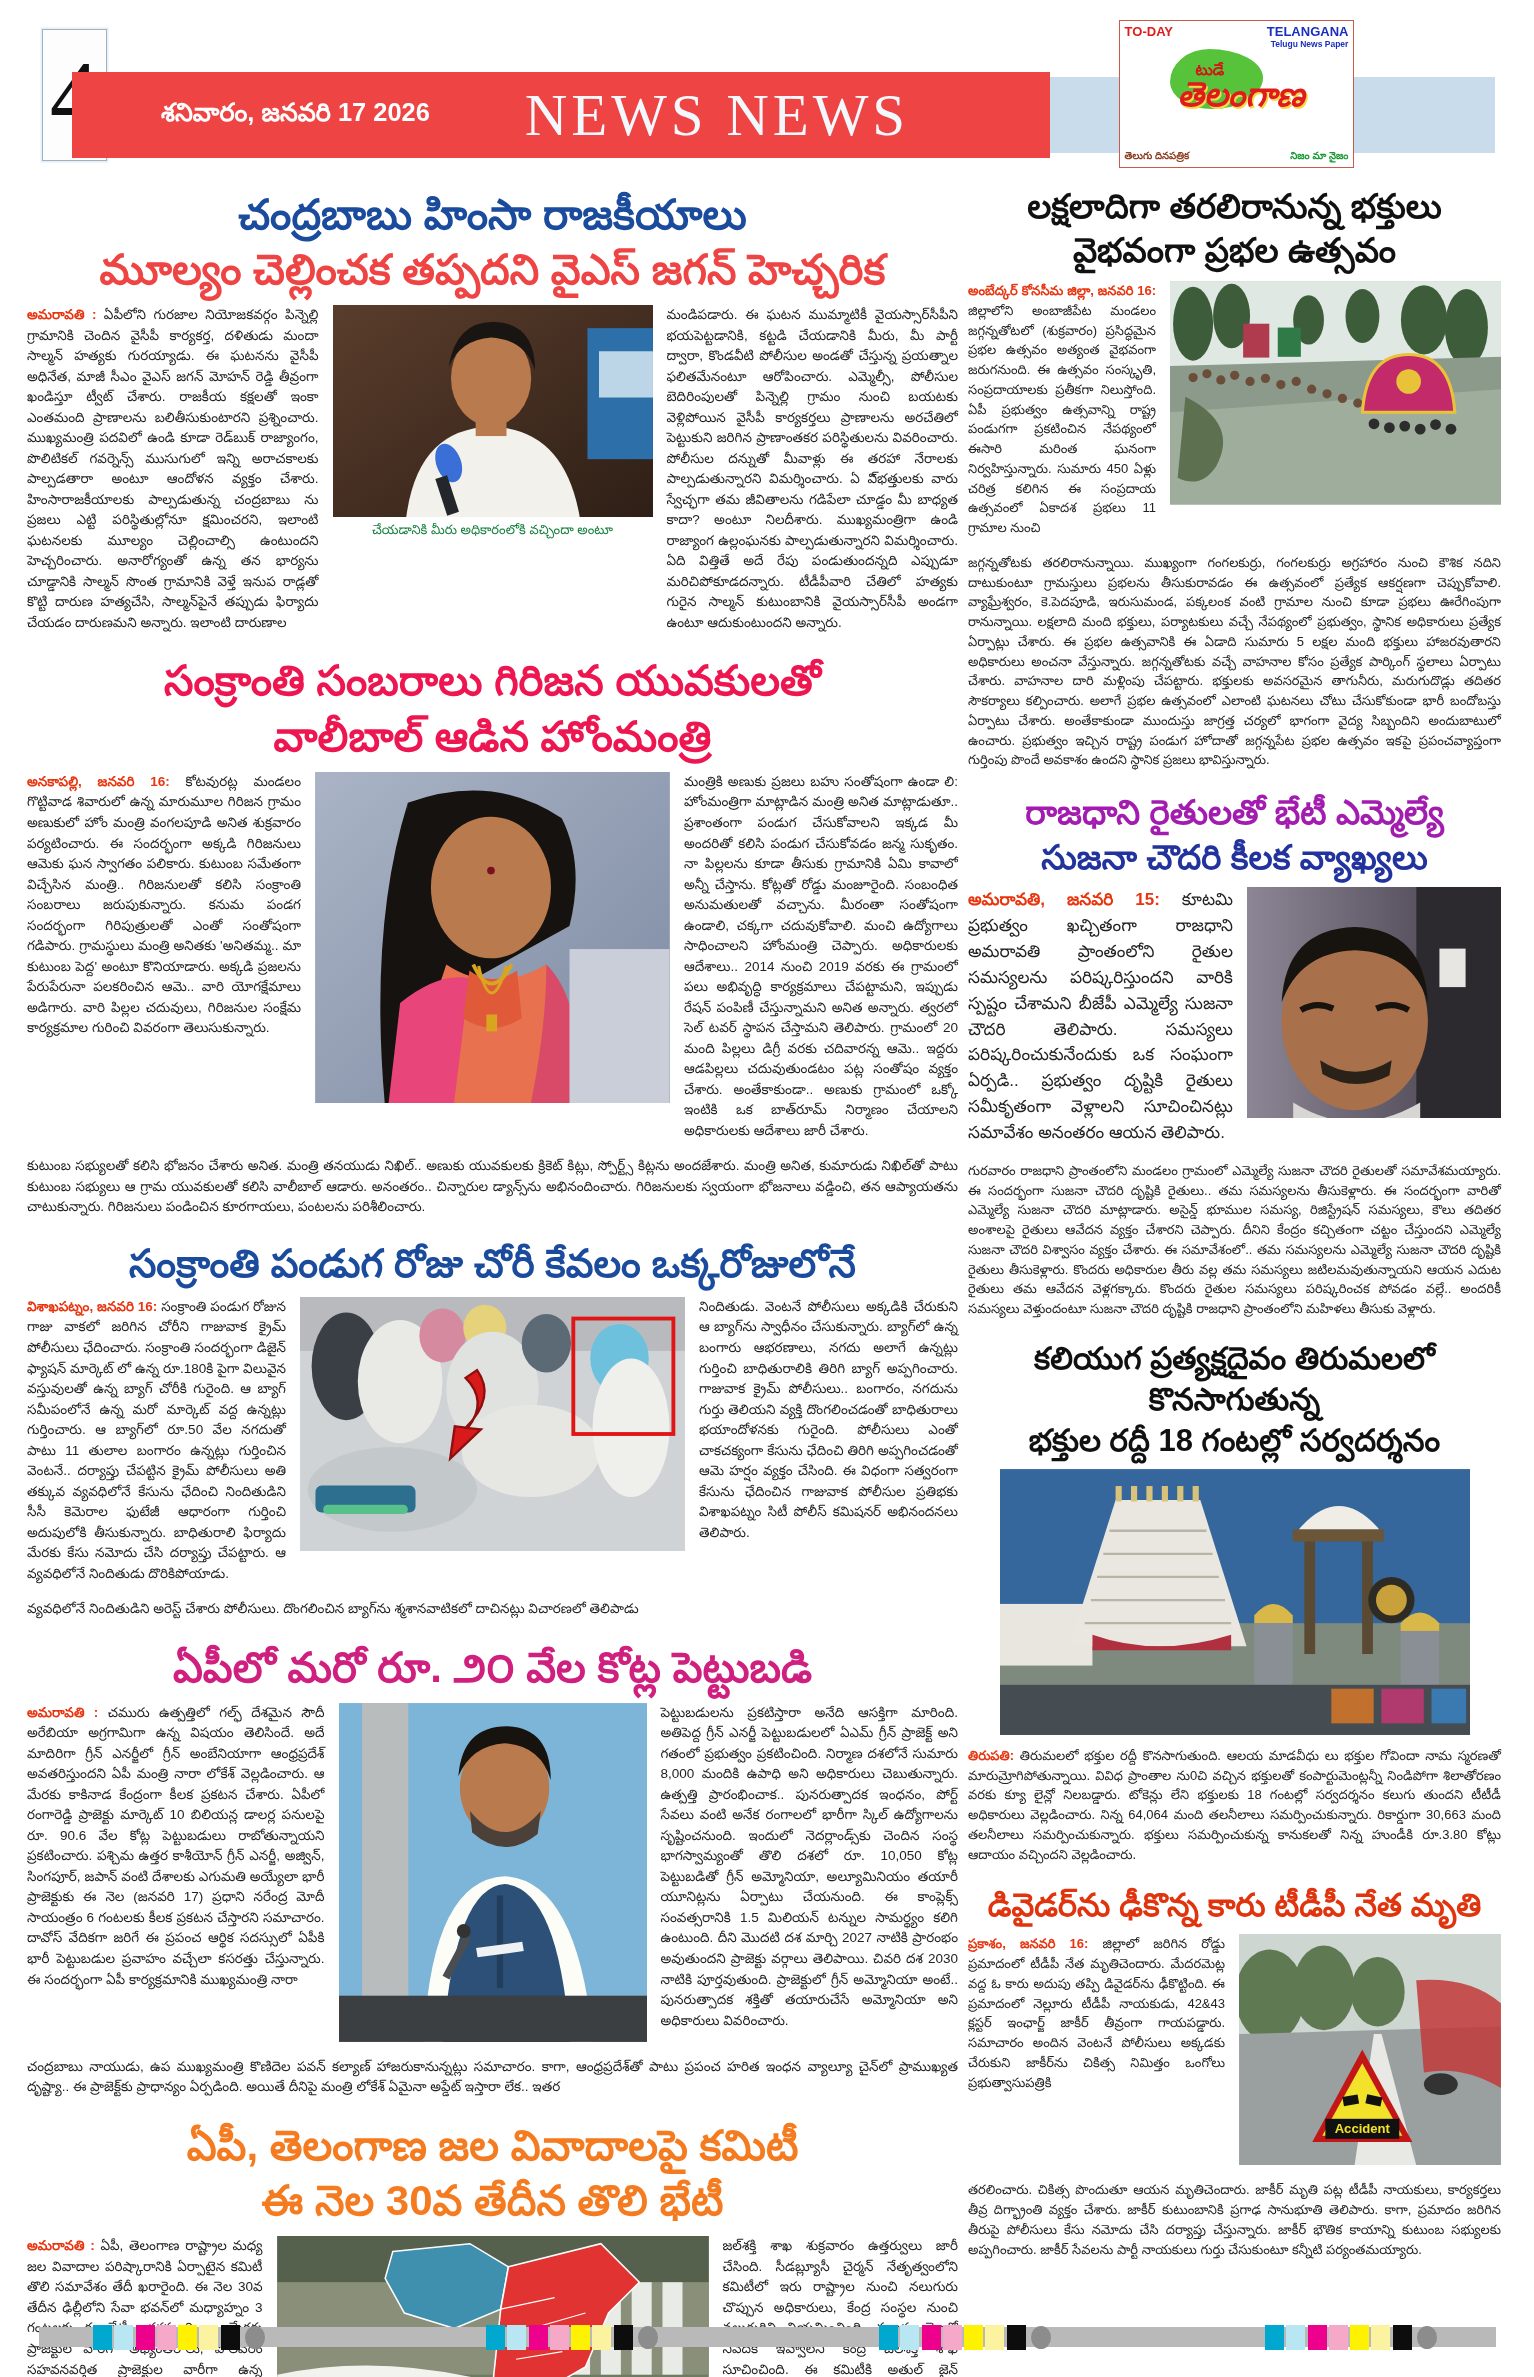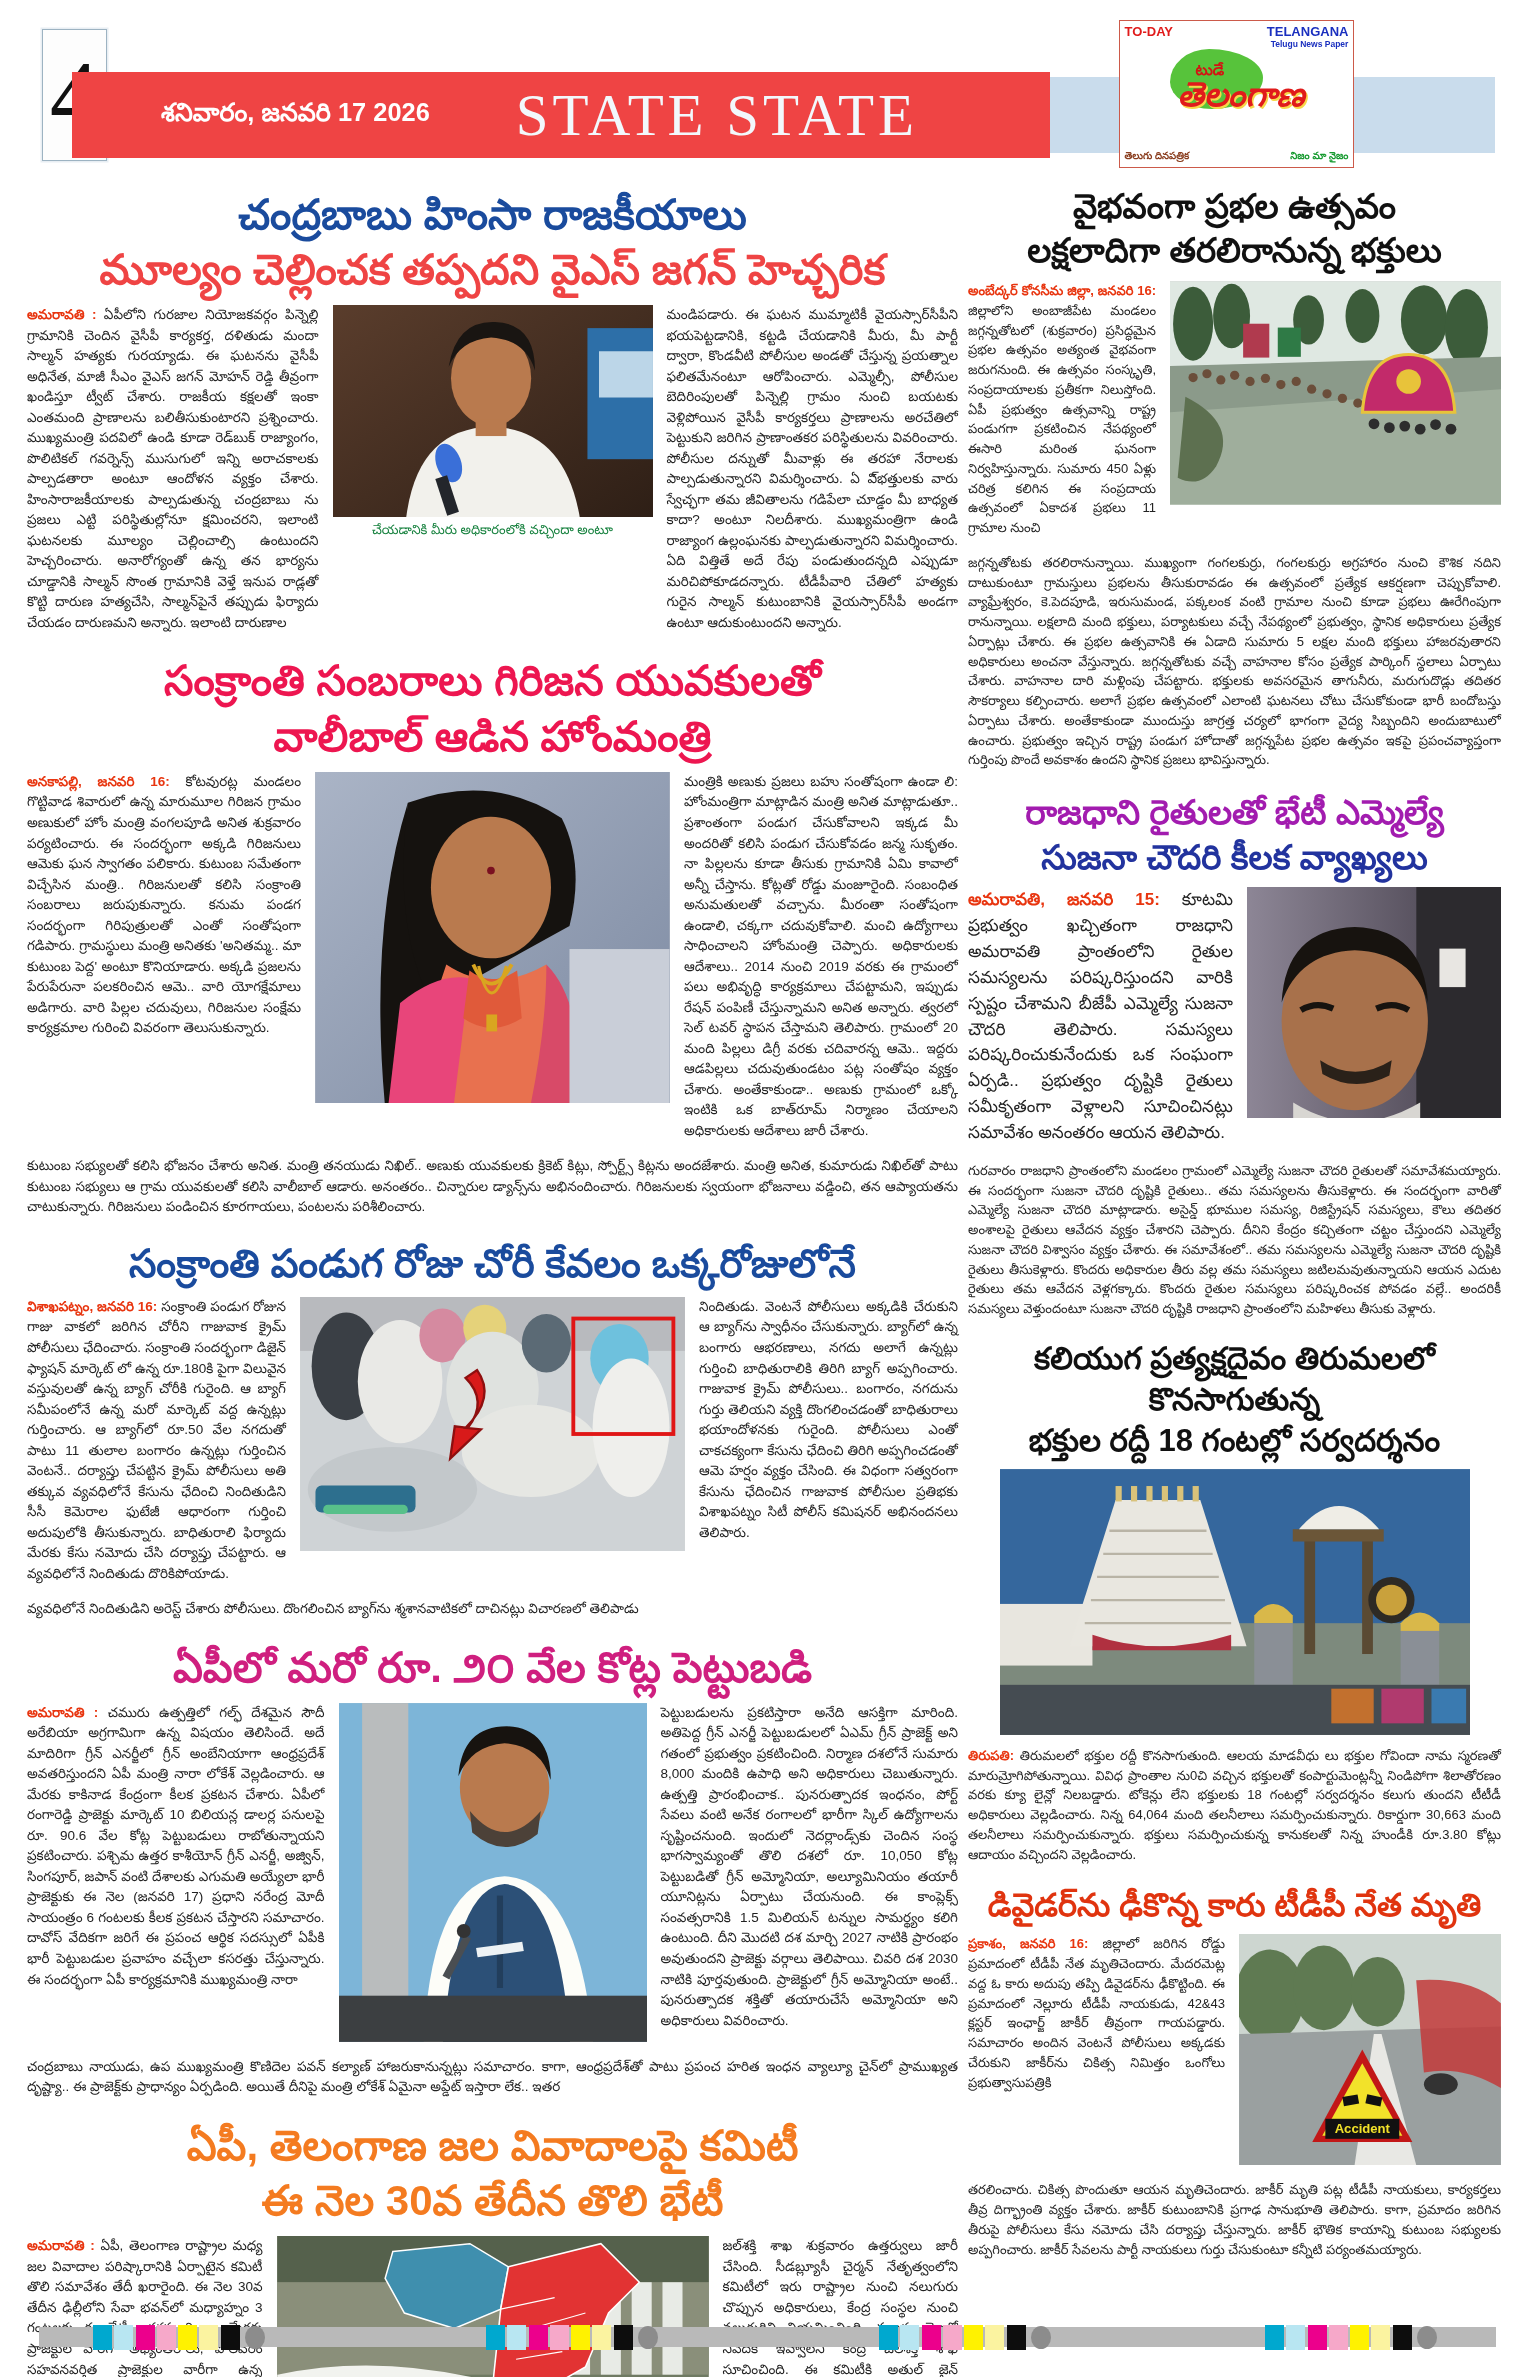--- a/index.html
+++ b/index.html
@@ -52,21 +52,21 @@
 </style>
 </head>
 <body>
 
 <div class="abs" id="pagenum-box">
   <span>4</span>
 </div>
 <div class="abs" id="header-strip"></div>
 <div class="abs" id="header-bar">
   <span id="header-date">శనివారం, జనవరి 17  2026</span>
-  <span id="header-section">STATE STATE</span>
+  <span id="header-section">NEWS NEWS</span>
 </div>
 <div class="abs" id="logo-box">
   <div class="logo-row1">
     <span class="logo-today">TO-DAY</span>
     <span class="logo-tg">TELANGANA</span>
   </div>
   <div class="logo-tagline">Telugu News Paper</div>
   <div class="logo-main">
     <div class="logo-map"></div>
     <div class="logo-tude">టుడే</div>
@@ -239,22 +239,22 @@
       </div>
       <div class="col"><span>జల్‌శక్తి శాఖ శుక్రవారం ఉత్తర్వులు జారీ చేసింది. సీడబ్ల్యూసీ చైర్మన్ నేతృత్వంలోని కమిటీలో ఇరు రాష్ట్రాల నుంచి నలుగురు చొప్పున అధికారులు, కేంద్ర సంస్థల నుంచి నలుగురిని నియమించింది. మూడు నెలల్లో నివేదిక ఇవ్వాలని కేంద్ర జల్‌శక్తి శాఖ సూచించింది. ఈ కమిటీకి అతుల్ జైన్ నేతృత్వం వహించనున్నారు. ఏపీ ఇరిగేషన్ శాఖ ప్రభుత్వ సలహాదారు ఆదిత్యానాథ్ దాస్‌తోపాటు, జీఏడీ సీఎస్ రాహుల్ బొజ్జా, ప్రత్యేక కార్యదర్శి, ఈఎస్సీ అమ్జద్ హుస్సేన్, ఏపీ జలవనరుల శాఖ ప్రత్యేక ప్రధాన కార్యదర్శి, సలహాదారు వెంకటేశ్వరరావు, ఈఎన్సీలతో పాటు జలవనరుల విభాగం సీఈలను సభ్యులుగా నియమించింది.</span></div>
     </div>
   </div>
 </div>
 
 <div class="abs" id="sidebar">
 
   <div class="article">
     <div class="headline h44">
+      <div style="color: rgb(17, 17, 17);">లక్షలాదిగా తరలిరానున్న భక్తులు</div>
       <div style="color: rgb(17, 17, 17);">వైభవంగా ప్రభల ఉత్సవం</div>
-      <div style="color: rgb(17, 17, 17);">లక్షలాదిగా తరలిరానున్న భక్తులు</div>
     </div>
     <div class="body-row">
       <div class="col" style="font-size:13px;"><span class="dateline">అంబేద్కర్ కోనసీమ జిల్లా, జనవరి 16:</span> <span>జిల్లాలోని అంబాజీపేట మండలం జగ్గన్నతోటలో (శుక్రవారం) ప్రసిద్ధమైన ప్రభల ఉత్సవం అత్యంత వైభవంగా జరుగనుంది. ఈ ఉత్సవం సంస్కృతి, సంప్రదాయాలకు ప్రతీకగా నిలుస్తోంది. ఏపీ ప్రభుత్వం ఉత్సవాన్ని రాష్ట్ర పండుగగా ప్రకటించిన నేపథ్యంలో ఈసారి మరింత ఘనంగా నిర్వహిస్తున్నారు. సుమారు 450 ఏళ్లు చరిత్ర కలిగిన ఈ సంప్రదాయ ఉత్సవంలో ఏకాదశ ప్రభలు 11 గ్రామాల నుంచి</span></div>
       <div class="photo" style="width:331px;height:224px;">
         <svg viewBox="0 0 430 290">
           <rect width="430" height="290" fill="#dfe8e2"></rect>
           <g fill="#3c5c3a">
             <ellipse cx="30" cy="55" rx="26" ry="48"></ellipse>
               <ellipse cx="80" cy="45" rx="24" ry="42"></ellipse>
             <ellipse cx="330" cy="50" rx="30" ry="45"></ellipse>

